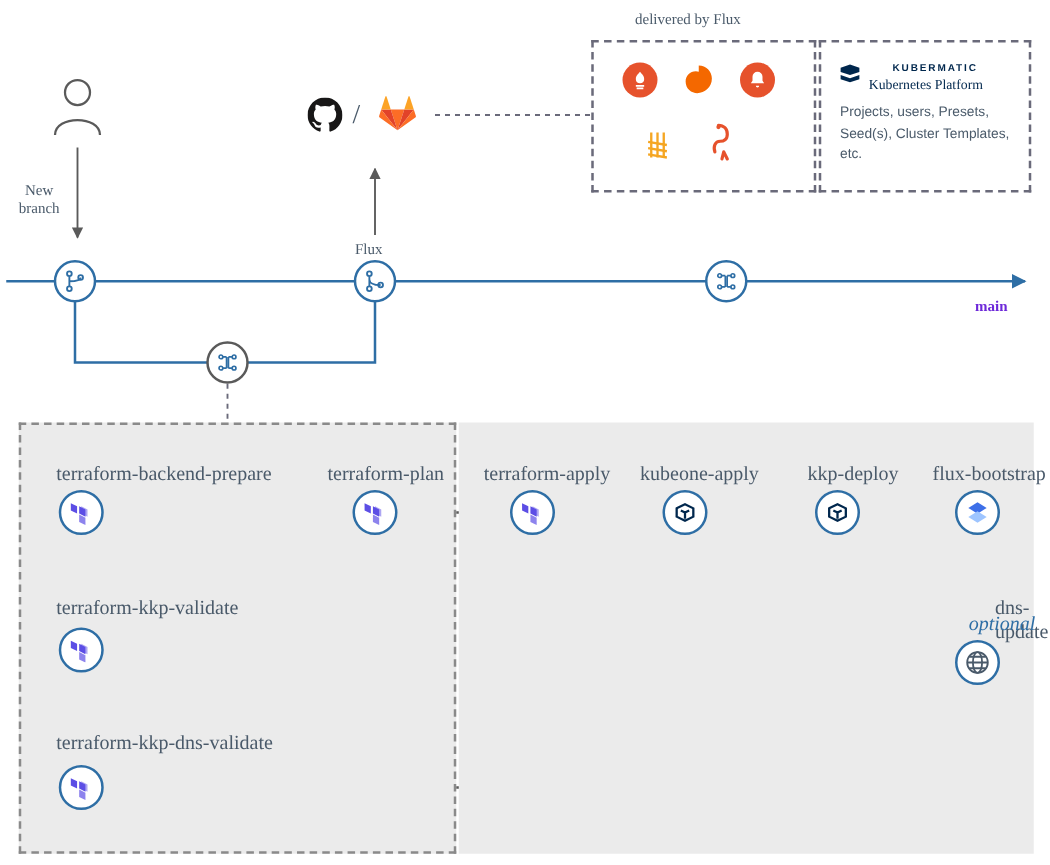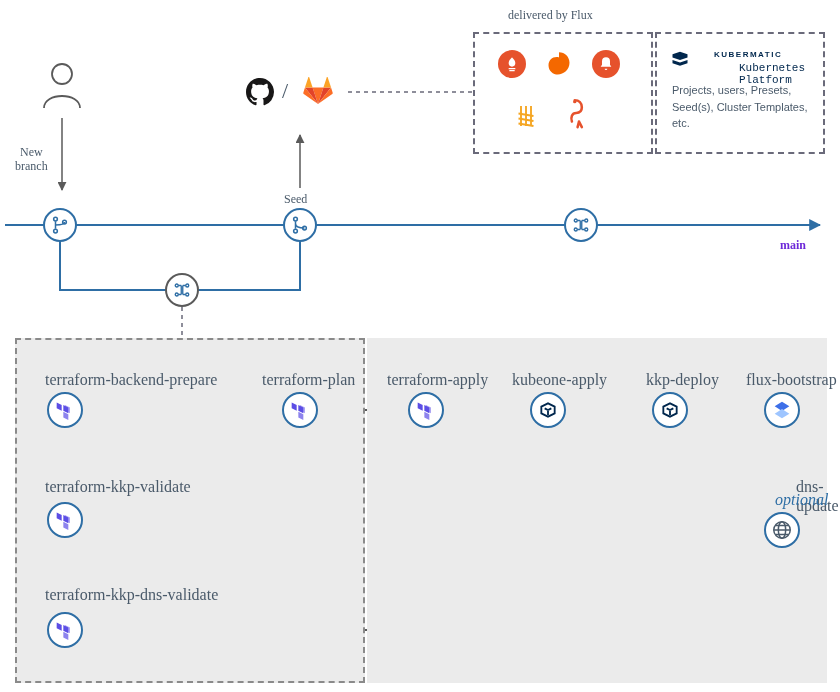--- a/index.html
+++ b/index.html
@@ -59,24 +59,23 @@
     position: absolute;
     font-family: Verdana, Geneva, sans-serif;
     font-size: 8px;
     letter-spacing: 1.5px;
     font-weight: 700;
     color: #00274d;
     text-transform: uppercase;
   }
   .kkp-sub {
     position: absolute;
-    font-family: Liberation Mono, monospace;
+    font-family: Liberation Serif, serif;
     font-size: 11px;
     color: #00274d;
-    margin-left: 44px;
   }
   .kkp-desc {
     position: absolute;
     font-family: Liberation Sans, sans-serif;
     font-size: 11px;
     color: #4a5a6a;
     line-height: 1.5;
     width: 140px;
   }
 </style>
@@ -117,21 +116,21 @@
     <circle cx="14" cy="14" r="10"></circle>
     <path d="M-4 48 C -4 32, 32 32, 32 48"></path>
   </g>
 </svg>
 
 <div class="txt" style="left:508px; top:8px;">delivered by Flux</div>
 
 <div class="txt" style="left:15px; top:145px; white-space:pre; text-align:center;">New
 branch</div>
 
-<div class="txt" style="left:284px; top:192px;">Seed</div>
+<div class="txt" style="left:284px; top:192px;">Flux</div>
 
 <div class="txt" style="left:780px; top:238px; color:#6d28d9; font-weight:600;">main</div>
 
 <div style="position:absolute; left:246px; top:78px; font-size:28px; color:#111;">
   <svg width="28" height="28" viewBox="0 0 16 16">
       <path fill="#181717" d="M8 0C3.58 0 0 3.58 0 8c0 3.54 2.29 6.53 5.47 7.59.4.07.55-.17.55-.38 0-.19-.01-.82-.01-1.49-2.01.37-2.53-.49-2.69-.94-.09-.23-.48-.94-.82-1.13-.28-.15-.68-.52-.01-.53.63-.01 1.08.58 1.23.82.72 1.21 1.87.87 2.33.66.07-.52.28-.87.51-1.07-1.78-.2-3.64-.89-3.64-3.95 0-.87.31-1.59.82-2.15-.08-.2-.36-1.02.08-2.12 0 0 .67-.21 2.2.82.64-.18 1.32-.27 2-.27.68 0 1.36.09 2 .27 1.53-1.04 2.2-.82 2.2-.82.44 1.1.16 1.92.08 2.12.51.56.82 1.27.82 2.15 0 3.07-1.87 3.75-3.65 3.95.29.25.54.73.54 1.48 0 1.07-.01 1.93-.01 2.2 0 .21.15.46.55.38A8.013 8.013 0 0016 8c0-4.42-3.58-8-8-8z"></path>
     </svg>
 </div>
 <div style="position:absolute; left:282px; top:78px; font-size:22px; color:#4a5a6a;">/</div>
 <div style="position:absolute; left:300px; top:72px;">

